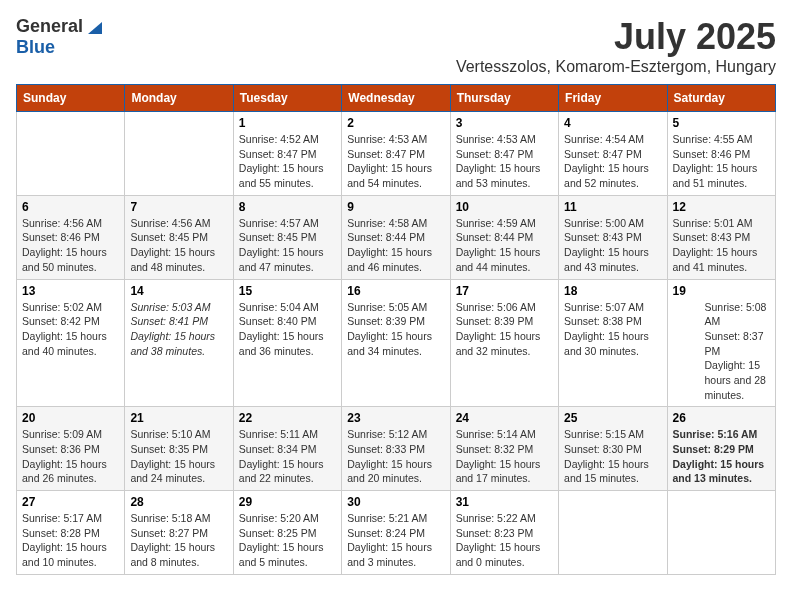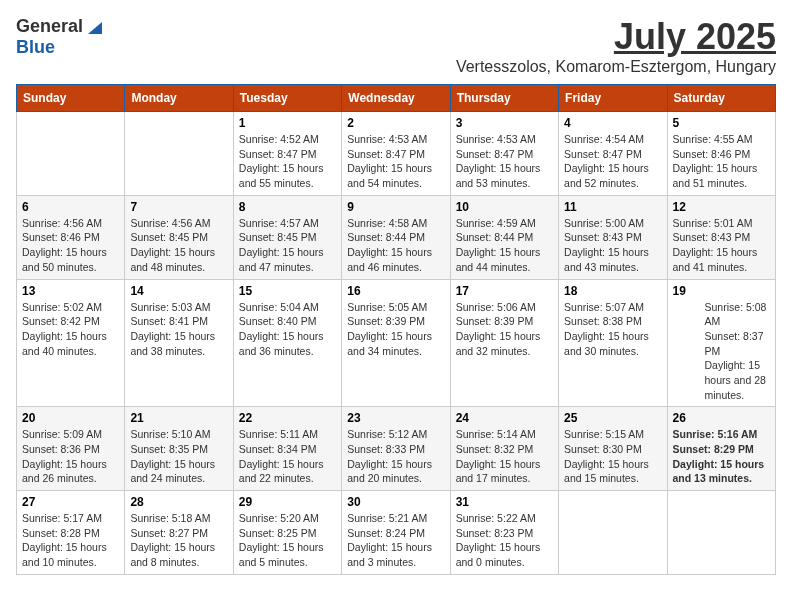--- a/index.html
+++ b/index.html
@@ -25,21 +25,20 @@
       display: flex;
       align-items: center;
     }
     .title-section {
       text-align: right;
     }
     .month-title {
       font-size: 36px;
       font-weight: bold;
       color: #333;
-      text-decoration: underline;
     }
     .location {
       font-size: 16px;
       color: #333;
     }
     .calendar {
       width: 100%;
       border-collapse: collapse;
       font-size: 11px;
     }
@@ -192,21 +191,21 @@
       </tr>
       <tr>
         <td>
           <span class="day-num">13</span>
           <div class="day-info" style="white-space: pre-line;">Sunrise: 5:02 AM
 Sunset: 8:42 PM
 Daylight: 15 hours and 40 minutes.</div>
         </td>
         <td>
           <span class="day-num">14</span>
-          <div class="day-info" style="white-space: pre-line;">Sunrise: 5:03 AM
+          <div class="day-info" style="white-space: pre-line; font-style: italic;">Sunrise: 5:03 AM
 Sunset: 8:41 PM
 Daylight: 15 hours and 38 minutes.</div>
         </td>
         <td>
           <span class="day-num">15</span>
           <div class="day-info" style="white-space: pre-line;">Sunrise: 5:04 AM
 Sunset: 8:40 PM
 Daylight: 15 hours and 36 minutes.</div>
         </td>
         <td>

